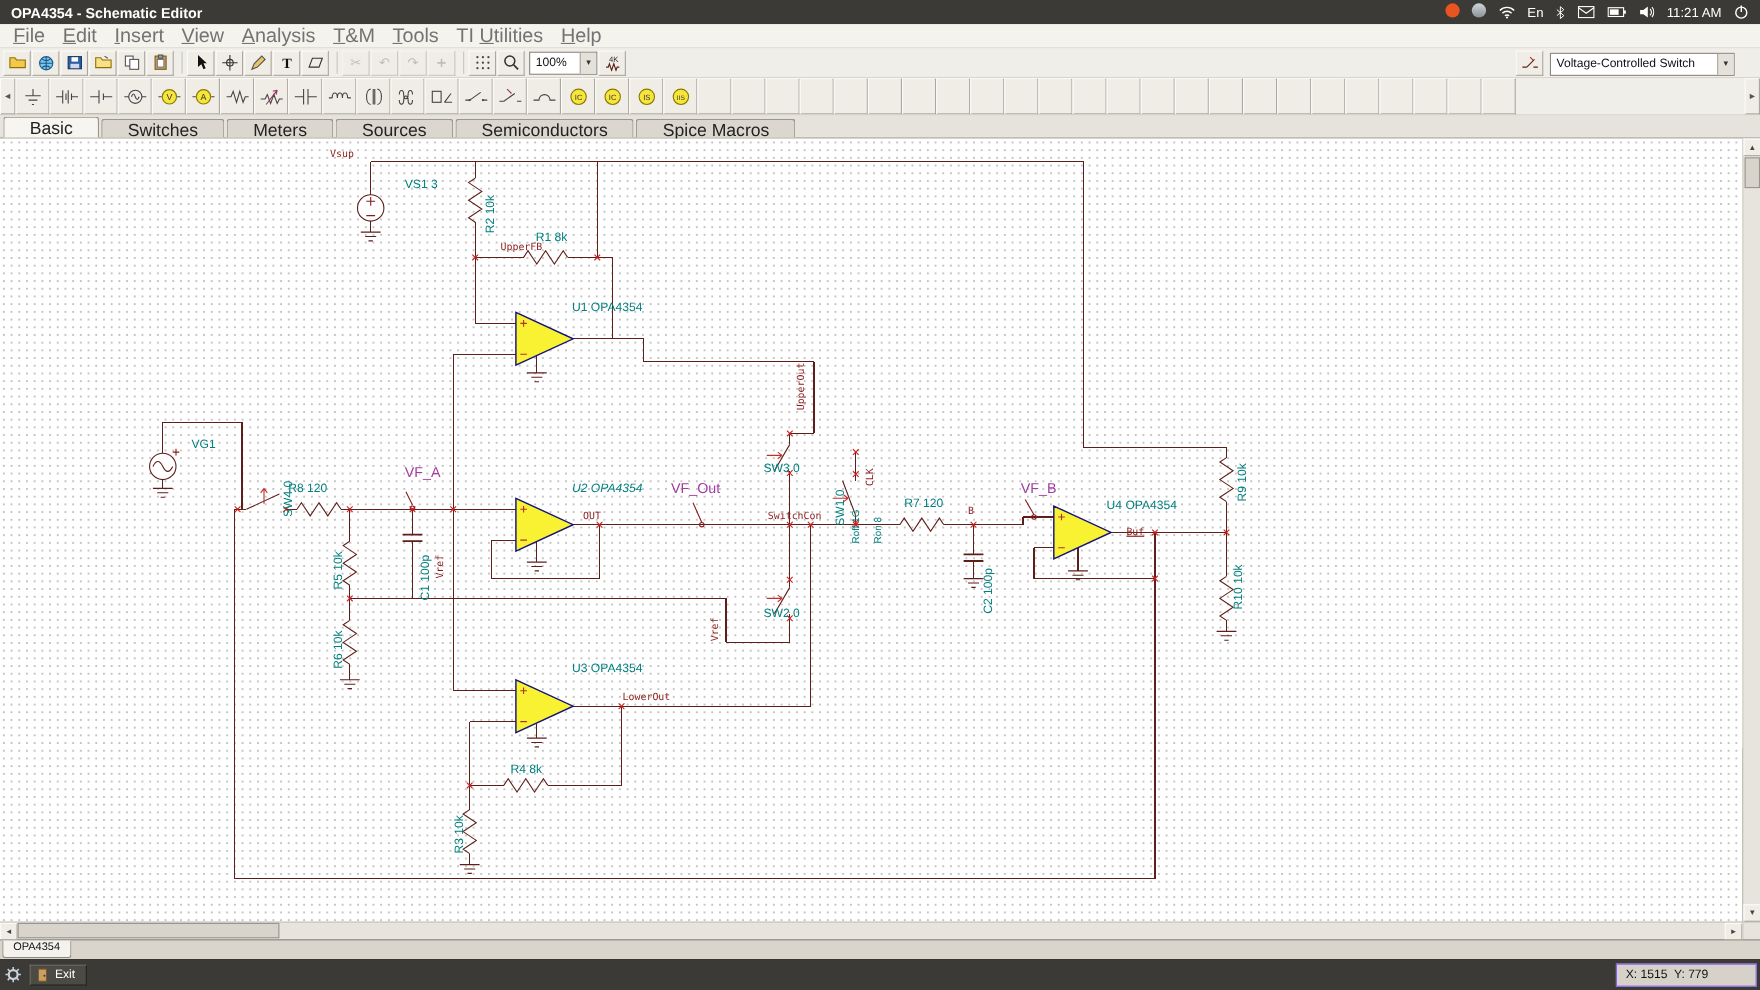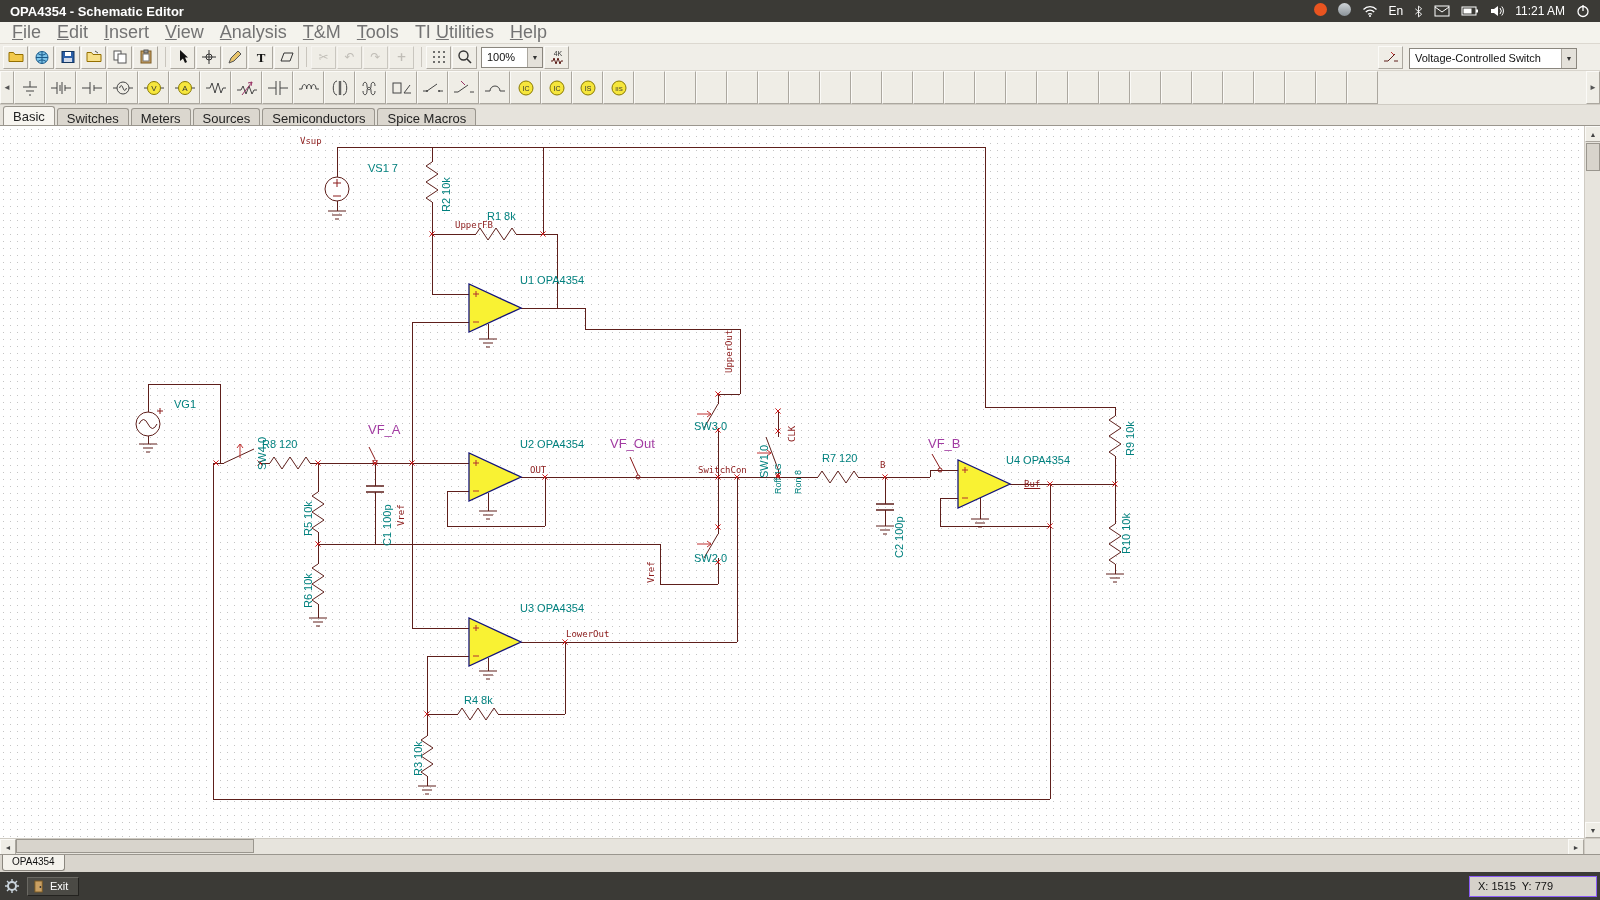--- a/index.html
+++ b/index.html
@@ -35,21 +35,21 @@
 
   
   .palette{height:34px;background:#F0EEE8;display:flex;align-items:stretch;border-bottom:1px solid #CFCBC3;flex:none}
   .parrow{width:14px;display:flex;align-items:center;justify-content:center;font-size:8px;color:#555;background:#EFEDE6;border:1px solid;border-color:#FBFAF7 #ABA79F #ABA79F #FBFAF7}
   .pcells{display:flex;flex:1;overflow:hidden}
   .pbtn{width:31px;flex:none;background:#EFEDE6;border:1px solid;border-color:#FBFAF7 #ABA79F #ABA79F #FBFAF7;display:flex;align-items:center;justify-content:center}
   .pbtn svg{display:block}
 
   
   .ptabs{height:21px;background:#E6E3DC;display:flex;align-items:flex-end;padding-left:3px;border-bottom:1px solid #9A968E;flex:none}
-  .ptab{height:17px;padding:2px 9px 2px;font-size:13px;background:#DBD7CF;border:1px solid #9A968E;border-bottom:none;border-radius:3px 3px 0 0;margin-right:2px;color:#222}
+  .ptab{height:17px;padding:2px 23px 2px;font-size:16px;background:#DBD7CF;border:1px solid #9A968E;border-bottom:none;border-radius:3px 3px 0 0;margin-right:2px;color:#222}
   .ptab.active{background:#F7F5F0;height:19px;position:relative;z-index:2}
 
   
   .mainrow{height:712px;display:flex;flex:none}
   .canvas{position:relative;width:1584px;height:712px;background-color:#fff;background-image:radial-gradient(circle,#C4C4C4 0.8px,transparent 1px);background-size:7px 7px;overflow:hidden}
   .canvas svg{position:absolute;left:0;top:0}
   #labels{position:absolute;left:0;top:0;width:100%;height:100%}
   .slabel{position:absolute;white-space:pre;line-height:12px}
   .lb-c{color:#00807E;font-size:11px}
   .lb-n{color:#8B1A1A;font-family:"DejaVu Sans Mono",monospace;font-size:9px}
@@ -534,34 +534,34 @@
         <use href="#jx" x="718" y="268"></use>
           <use href="#jx" x="718" y="304"></use>
         <use href="#jx" x="718" y="401"></use>
           <use href="#jx" x="718" y="436"></use>
         <use href="#jx" x="778" y="305"></use>
           <use href="#jx" x="778" y="349"></use>
         <use href="#jx" x="778" y="285"></use>
       </svg>
       <div id="labels">
           <div class="slabel lb-n" style="left: 300px; top: 9px;">Vsup</div>
-          <div class="slabel lb-c" style="left: 368px; top: 36px;">VS1 7</div>
+          <div class="slabel lb-c" style="left: 368px; top: 36px;">VS1 3</div>
           <div class="slabel lb-c rot" style="left: 440px; top: 86px;">R2 10k</div>
           <div class="slabel lb-n" style="left: 455px; top: 93px;">UpperFB</div>
           <div class="slabel lb-c" style="left: 487px; top: 84px;">R1 8k</div>
           <div class="slabel lb-c" style="left: 520px; top: 148px;">U1 OPA4354</div>
           <div class="slabel lb-c" style="left: 174px; top: 272px;">VG1</div>
           <div class="slabel lb-c rot" style="left: 256px; top: 344px;">SW4 0</div>
           <div class="slabel lb-c" style="left: 262px; top: 312px; text-align: right;">R8 120</div>
           <div class="slabel lb-p" style="left: 368px; top: 298px;">VF_A</div>
           <div class="slabel lb-c rot" style="left: 302px; top: 410px;">R5 10k</div>
           <div class="slabel lb-c rot" style="left: 381px; top: 420px;">C1 100p</div>
           <div class="slabel lb-n rot" style="left: 395px; top: 400px;">Vref</div>
           <div class="slabel lb-c rot" style="left: 302px; top: 482px;">R6 10k</div>
-          <div class="slabel lb-c" style="left: 520px; top: 312px;">U2 OPA4354</div>
+          <div class="slabel lb-c" style="left: 520px; top: 312px; font-style: italic;">U2 OPA4354</div>
           <div class="slabel lb-n" style="left: 530px; top: 338px;">OUT</div>
           <div class="slabel lb-p" style="left: 610px; top: 312px;">VF_Out</div>
           <div class="slabel lb-n rot" style="left: 723px; top: 247px;">UpperOut</div>
           <div class="slabel lb-c" style="left: 694px; top: 294px;">SW3 0</div>
           <div class="slabel lb-n" style="left: 698px; top: 338px;">SwitchCon</div>
           <div class="slabel lb-c rot" style="left: 758px; top: 352px;">SW1 0</div>
           <div class="slabel lb-n rot" style="left: 786px; top: 316px;">CLK</div>
           <div class="slabel lb-c rot sm" style="left: 772px; top: 368px;">Roff 1G</div>
           <div class="slabel lb-c rot sm" style="left: 792px; top: 368px;">Ron 8</div>
           <div class="slabel lb-c" style="left: 694px; top: 426px;">SW2 0</div>

